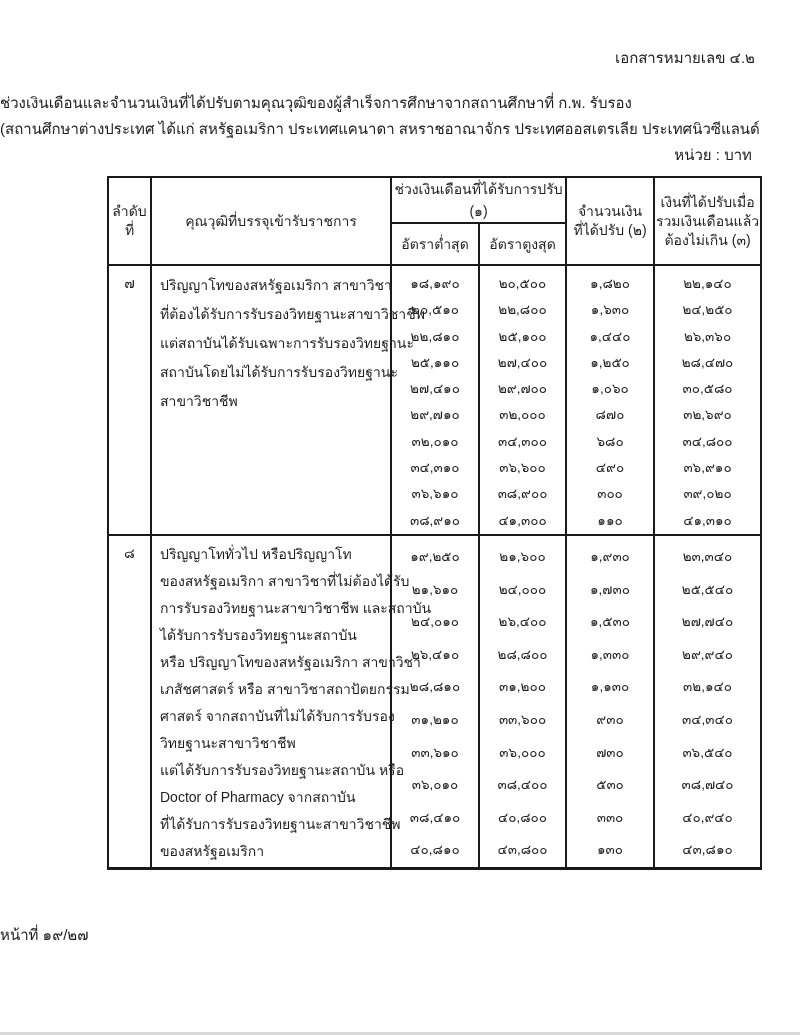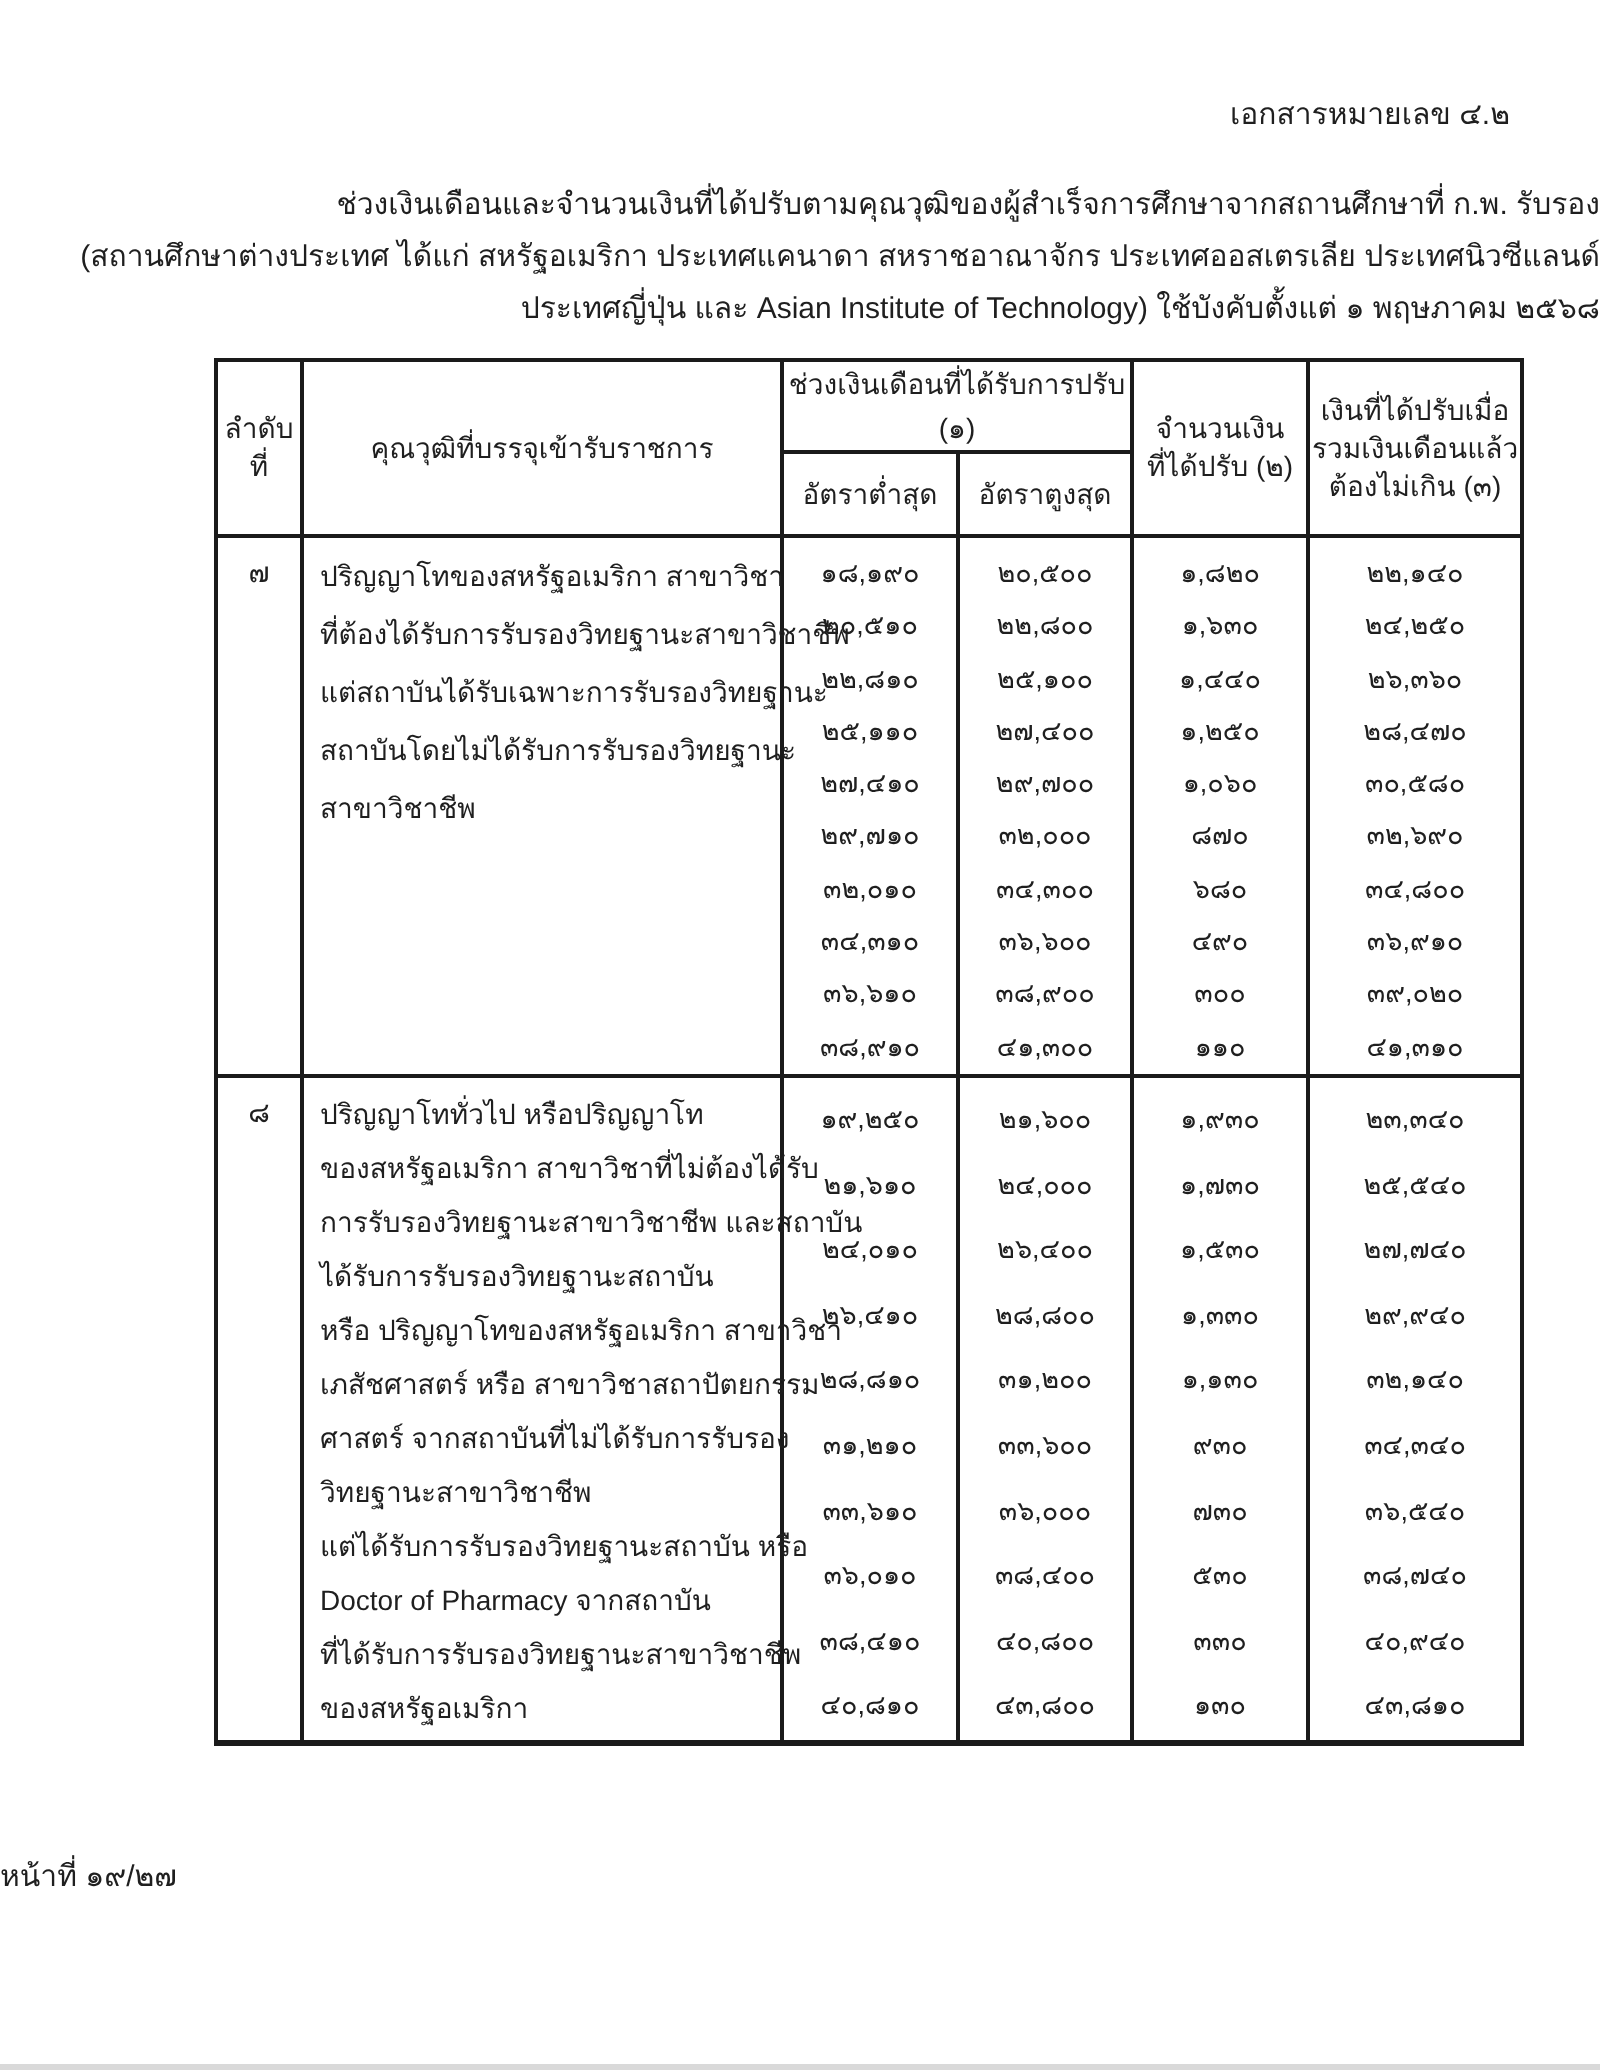--- a/index.html
+++ b/index.html
@@ -13,21 +13,21 @@
     padding-top: 48px;
   }
   .doc-number {
     text-align: right;
     padding-right: 45px;
     font-size: 15px;
     line-height: 20px;
   }
   .title-block {
     margin-top: 22px;
-    text-align: right;
+    text-align: left;
     font-size: 15px;
     line-height: 26px;
   }
   .unit-label {
     text-align: right;
     padding-right: 48px;
     margin-top: 3px;
     font-size: 15px;
     line-height: 20px;
   }
@@ -74,23 +74,23 @@
 </head>
 <body>
 
 <div class="page">
 
   <div class="doc-number">เอกสารหมายเลข ๔.๒</div>
 
   <div class="title-block">
     <div class="title-line">ช่วงเงินเดือนและจำนวนเงินที่ได้ปรับตามคุณวุฒิของผู้สำเร็จการศึกษาจากสถานศึกษาที่ ก.พ. รับรอง</div>
     <div class="title-line">(สถานศึกษาต่างประเทศ ได้แก่ สหรัฐอเมริกา ประเทศแคนาดา สหราชอาณาจักร ประเทศออสเตรเลีย ประเทศนิวซีแลนด์</div>
-    <div class="title-line">ประเทศญี่ปุ่น และ Asian Institute of Technology) ใช้บังคับตั้งแต่ ๑ พฤษภาคม ๒๕๖๘</div>
   </div>
 
+  <div class="unit-label">หน่วย : บาท</div>
 
   <table class="salary-table">
     <colgroup>
       <col style="width:43px">
       <col style="width:240px">
       <col style="width:88px">
       <col style="width:87px">
       <col style="width:88px">
       <col style="width:107px">
     </colgroup>

